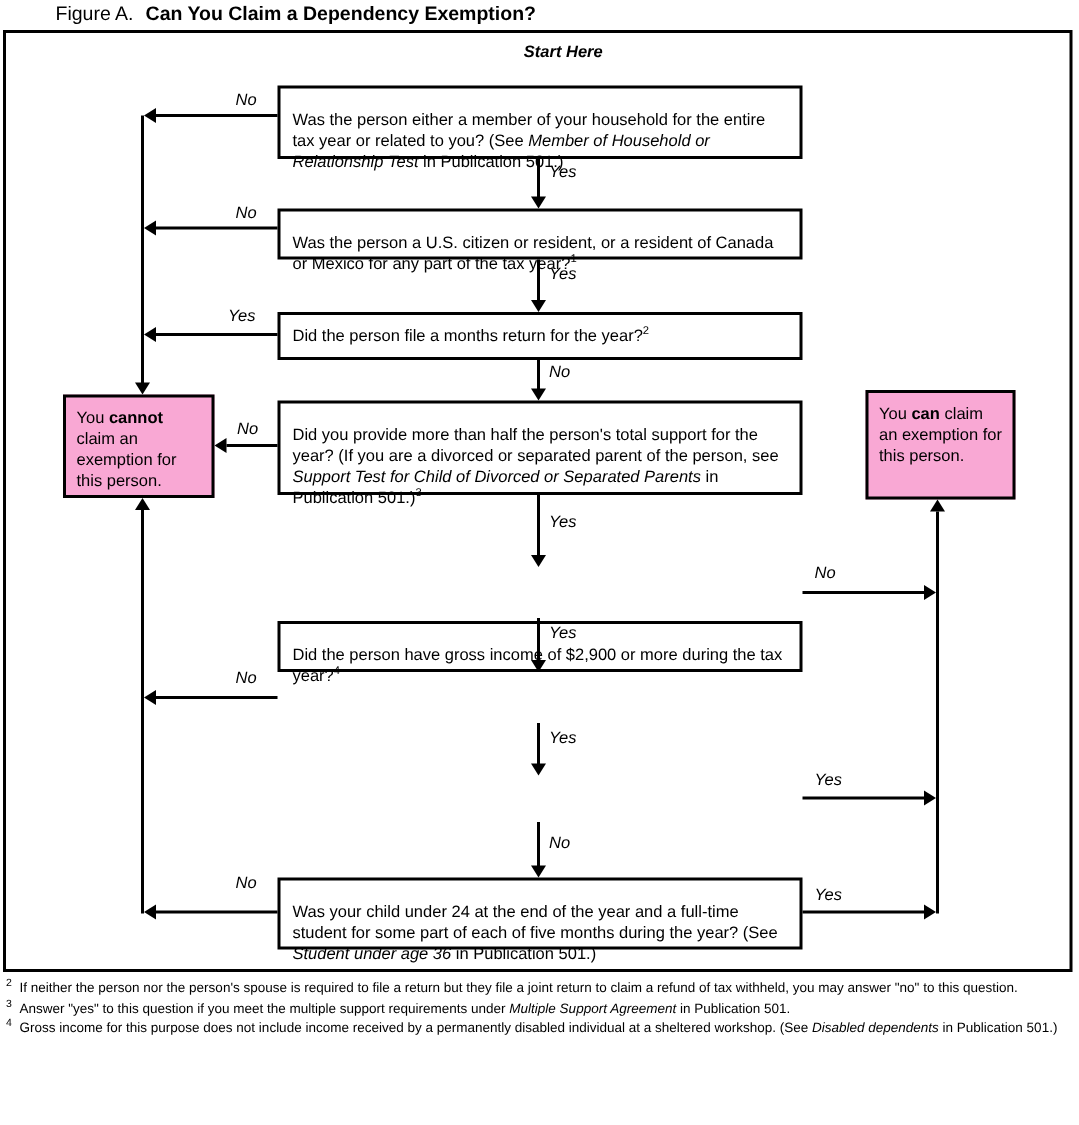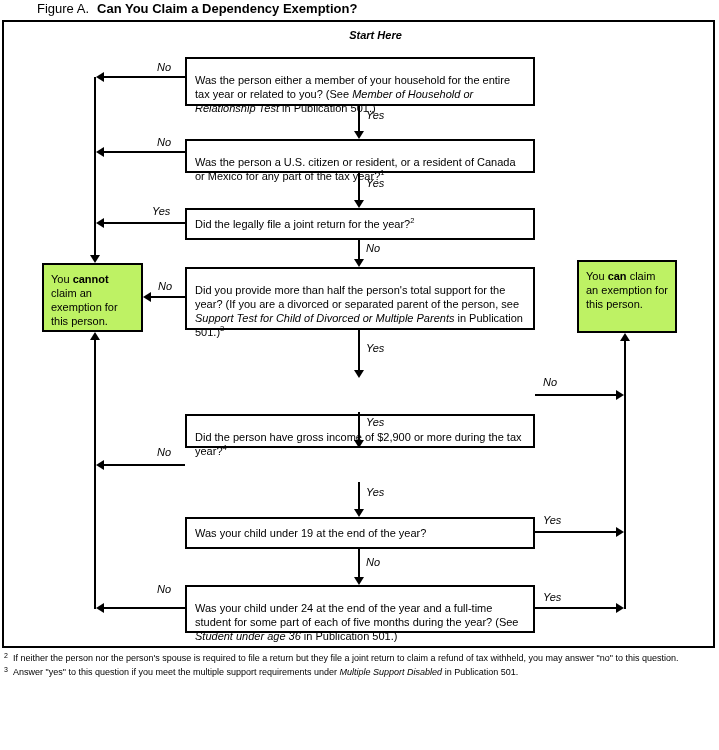--- a/index.html
+++ b/index.html
@@ -25,21 +25,21 @@
   #q1{top:57px;height:49px;}
   #q2{top:139px;height:34px;}
   #q3{top:208px;height:32px;}
   #q4{top:267px;height:63px;}
   #q5{top:378px;height:34px;margin-top:36px;}
   #q6{top:448px;height:34px;}
   #q7{top:517px;height:31px;}
   #q8{top:585px;height:48px;}
 
   
-  .rbox{position:absolute;border:2px solid #000;box-sizing:border-box;background:#bef264;
+  .rbox{position:absolute;border:2px solid #000;box-sizing:border-box;background:#f9a8d4;
         font-size:11px;line-height:14px;padding:7px 7px;}
   #r-cannot{left:42px;top:263px;width:101px;height:69px;}
   #r-can{left:577px;top:260px;width:100px;height:73px;}
 
   
   .line{position:absolute;background:#000;}
   .arrow{position:absolute;width:0;height:0;}
   .arrow.down{border-left:5px solid transparent;border-right:5px solid transparent;border-top:8px solid #000;}
   .arrow.up{border-left:5px solid transparent;border-right:5px solid transparent;border-bottom:8px solid #000;}
   .arrow.left{border-top:5px solid transparent;border-bottom:5px solid transparent;border-right:8px solid #000;}
@@ -102,30 +102,27 @@
 
   <div class="start">Start Here</div>
 
   <div class="qbox" id="q1">
     <span><span>Was the person either a member of your household for the entire tax year or related to you? (See </span><span style="font-style: italic;">Member of Household or Relationship Test</span><span> in Publication 501.)</span></span>
   </div>
   <div class="qbox" id="q2">
     <span><span>Was the person a U.S. citizen or resident, or a resident of Canada or Mexico for any part of the tax year?</span><sup>1</sup></span>
   </div>
   <div class="qbox vcenter" id="q3">
-    <span><span>Did the legally file a joint return for the year?</span><sup>2</sup></span>
+    <span><span>Did the person file a months return for the year?</span><sup>2</sup></span>
   </div>
   <div class="qbox" id="q4">
-    <span><span>Did you provide more than half the person's total support for the year? (If you are a divorced or separated parent of the person, see </span><span style="font-style: italic;">Support Test for Child of Divorced or Multiple Parents</span><span> in Publication 501.)</span><sup>3</sup></span>
+    <span><span>Did you provide more than half the person's total support for the year? (If you are a divorced or separated parent of the person, see </span><span style="font-style: italic;">Support Test for Child of Divorced or Separated Parents</span><span> in Publication 501.)</span><sup>3</sup></span>
   </div>
   <div class="qbox" id="q5">
     <span><span>Did the person have gross income of $2,900 or more during the tax year?</span><sup>4</sup></span>
-  </div>
-  <div class="qbox vcenter" id="q7">
-    <span><span>Was your child under 19 at the end of the year?</span></span>
   </div>
   <div class="qbox" id="q8">
     <span><span>Was your child under 24 at the end of the year and a full-time student for some part of each of five months during the year? (See </span><span style="font-style: italic;">Student under age 36</span><span> in Publication 501.)</span></span>
   </div>
 
   <div class="rbox" id="r-cannot">
     <span><span>You </span><span style="font-weight: bold;">cannot</span><span> claim an exemption for this person.</span></span>
   </div>
   <div class="rbox" id="r-can">
     <span><span>You </span><span style="font-weight: bold;">can</span><span> claim an exemption for this person.</span></span>
@@ -189,17 +186,21 @@
   <span class="lbl" id="l-q8-no">No</span>
   <span class="lbl" id="l-q8-yes">Yes</span>
 
   <div class="footnotes">
     <div class="fn">
       <span class="fn-num">2</span>
       <span><span>If neither the person nor the person's spouse is required to file a return but they file a joint return to claim a refund of tax withheld, you may answer "no" to this question.</span></span>
     </div>
     <div class="fn">
       <span class="fn-num">3</span>
-      <span><span>Answer "yes" to this question if you meet the multiple support requirements under </span><span style="font-style: italic;">Multiple Support Disabled</span><span> in Publication 501.</span></span>
+      <span><span>Answer "yes" to this question if you meet the multiple support requirements under </span><span style="font-style: italic;">Multiple Support Agreement</span><span> in Publication 501.</span></span>
     </div>
+    <div class="fn">
+      <span class="fn-num">4</span>
+      <span><span>Gross income for this purpose does not include income received by a permanently disabled individual at a sheltered workshop. (See </span><span style="font-style: italic;">Disabled dependents</span><span> in Publication 501.)</span></span>
+    </div>
   </div>
 
 </div>
 
 </body></html>

